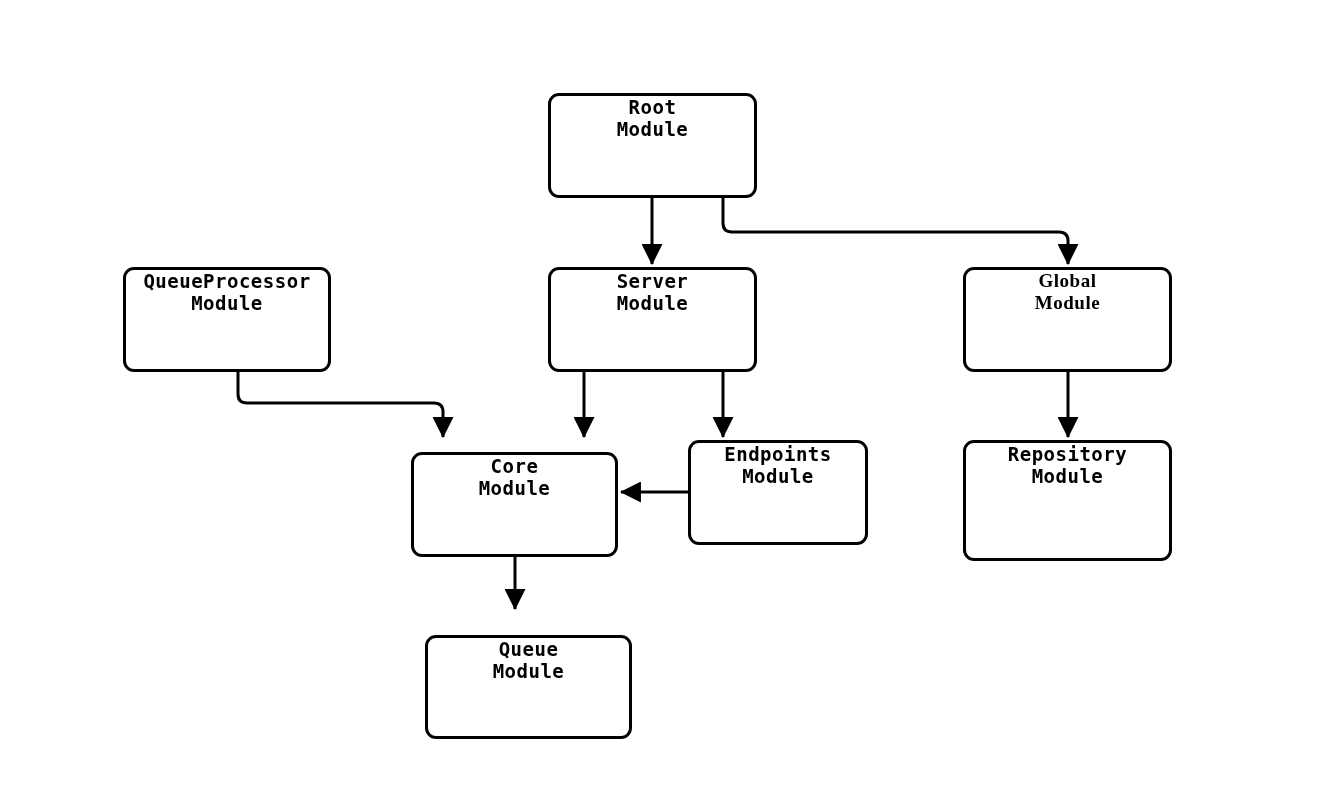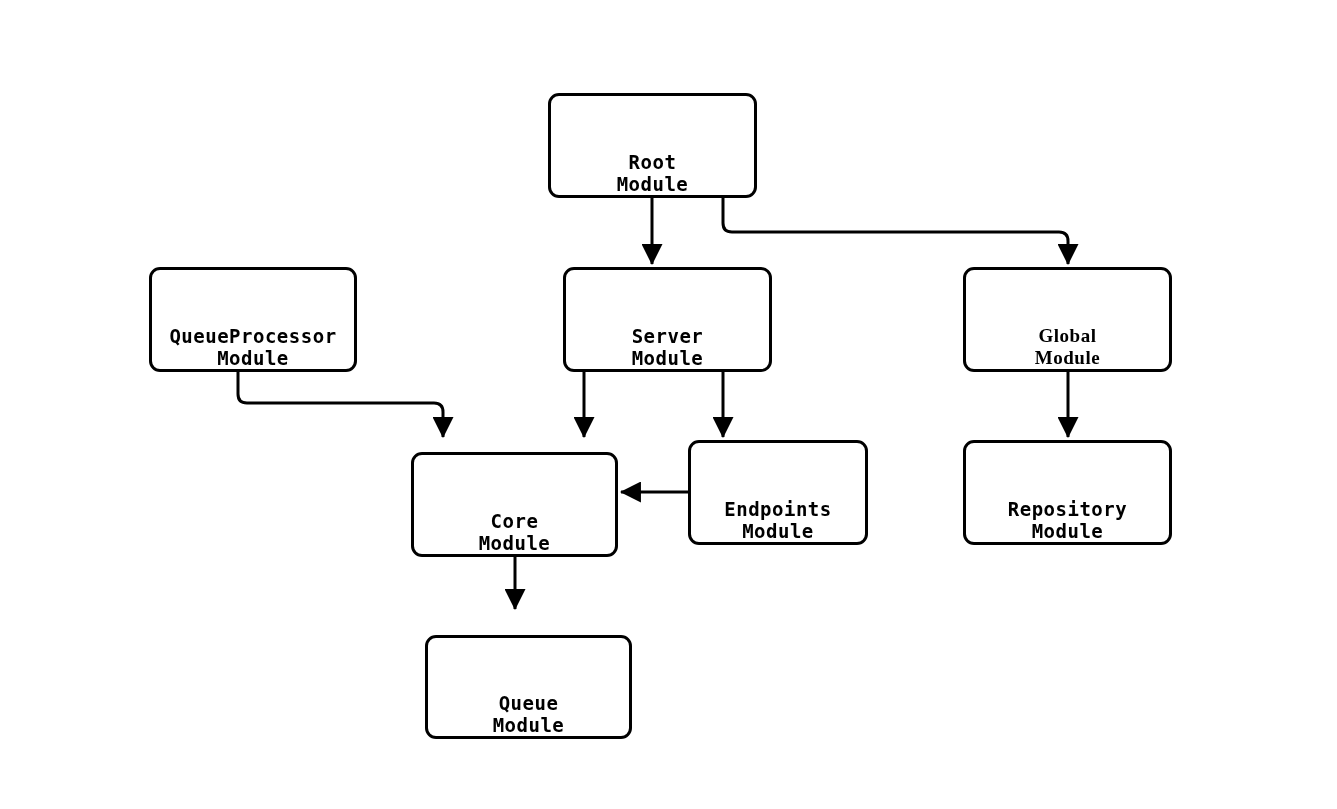--- a/index.html
+++ b/index.html
@@ -28,40 +28,40 @@
     stroke-width: 3;
     stroke-linejoin: round;
   }
   .node {
     position: absolute;
     box-sizing: border-box;
     background: #ffffff;
     border: 3px solid #000000;
     border-radius: 11px;
     display: flex;
-    align-items: flex-end;
+    align-items: flex-start;
     justify-content: center;
   }
   .node-label {
     white-space: pre-line;
     text-align: center;
     font-size: 19px;
     line-height: 22px;
     font-weight: 700;
     color: #000000;
     letter-spacing: 0.5px;
   }
   
   .node-root          { left: 548px; top:  93px; width: 209px; height: 105px; }
-  .node-queueprocessor{ left: 149px; top: 267px; width: 208px; height: 105px; }
-  .node-server        { left: 548px; top: 267px; width: 209px; height: 105px; margin-left: 15px; }
+  .node-queueprocessor{ left: 123px; top: 267px; width: 208px; height: 105px; }
+  .node-server        { left: 548px; top: 267px; width: 209px; height: 105px; }
   .node-global        { left: 963px; top: 267px; width: 209px; height: 105px; font-family: Liberation Serif, serif; }
   .node-core          { left: 411px; top: 452px; width: 207px; height: 105px; }
   .node-endpoints     { left: 688px; top: 440px; width: 180px; height: 105px; }
-  .node-repository    { left: 963px; top: 440px; width: 209px; height: 105px; }
+  .node-repository    { left: 963px; top: 440px; width: 209px; height: 121px; }
   .node-queue         { left: 425px; top: 612px; width: 207px; height: 104px; margin-top: 23px; }
 </style>
 </head>
 <body>
 
 <div class="canvas">
 
   <svg class="edges-layer" viewBox="0 0 1337 809" xmlns="http://www.w3.org/2000/svg">
     <defs>
       <marker id="arrowhead" viewBox="0 0 10 10" refX="9.5" refY="5" markerWidth="7" markerHeight="7" orient="auto">

